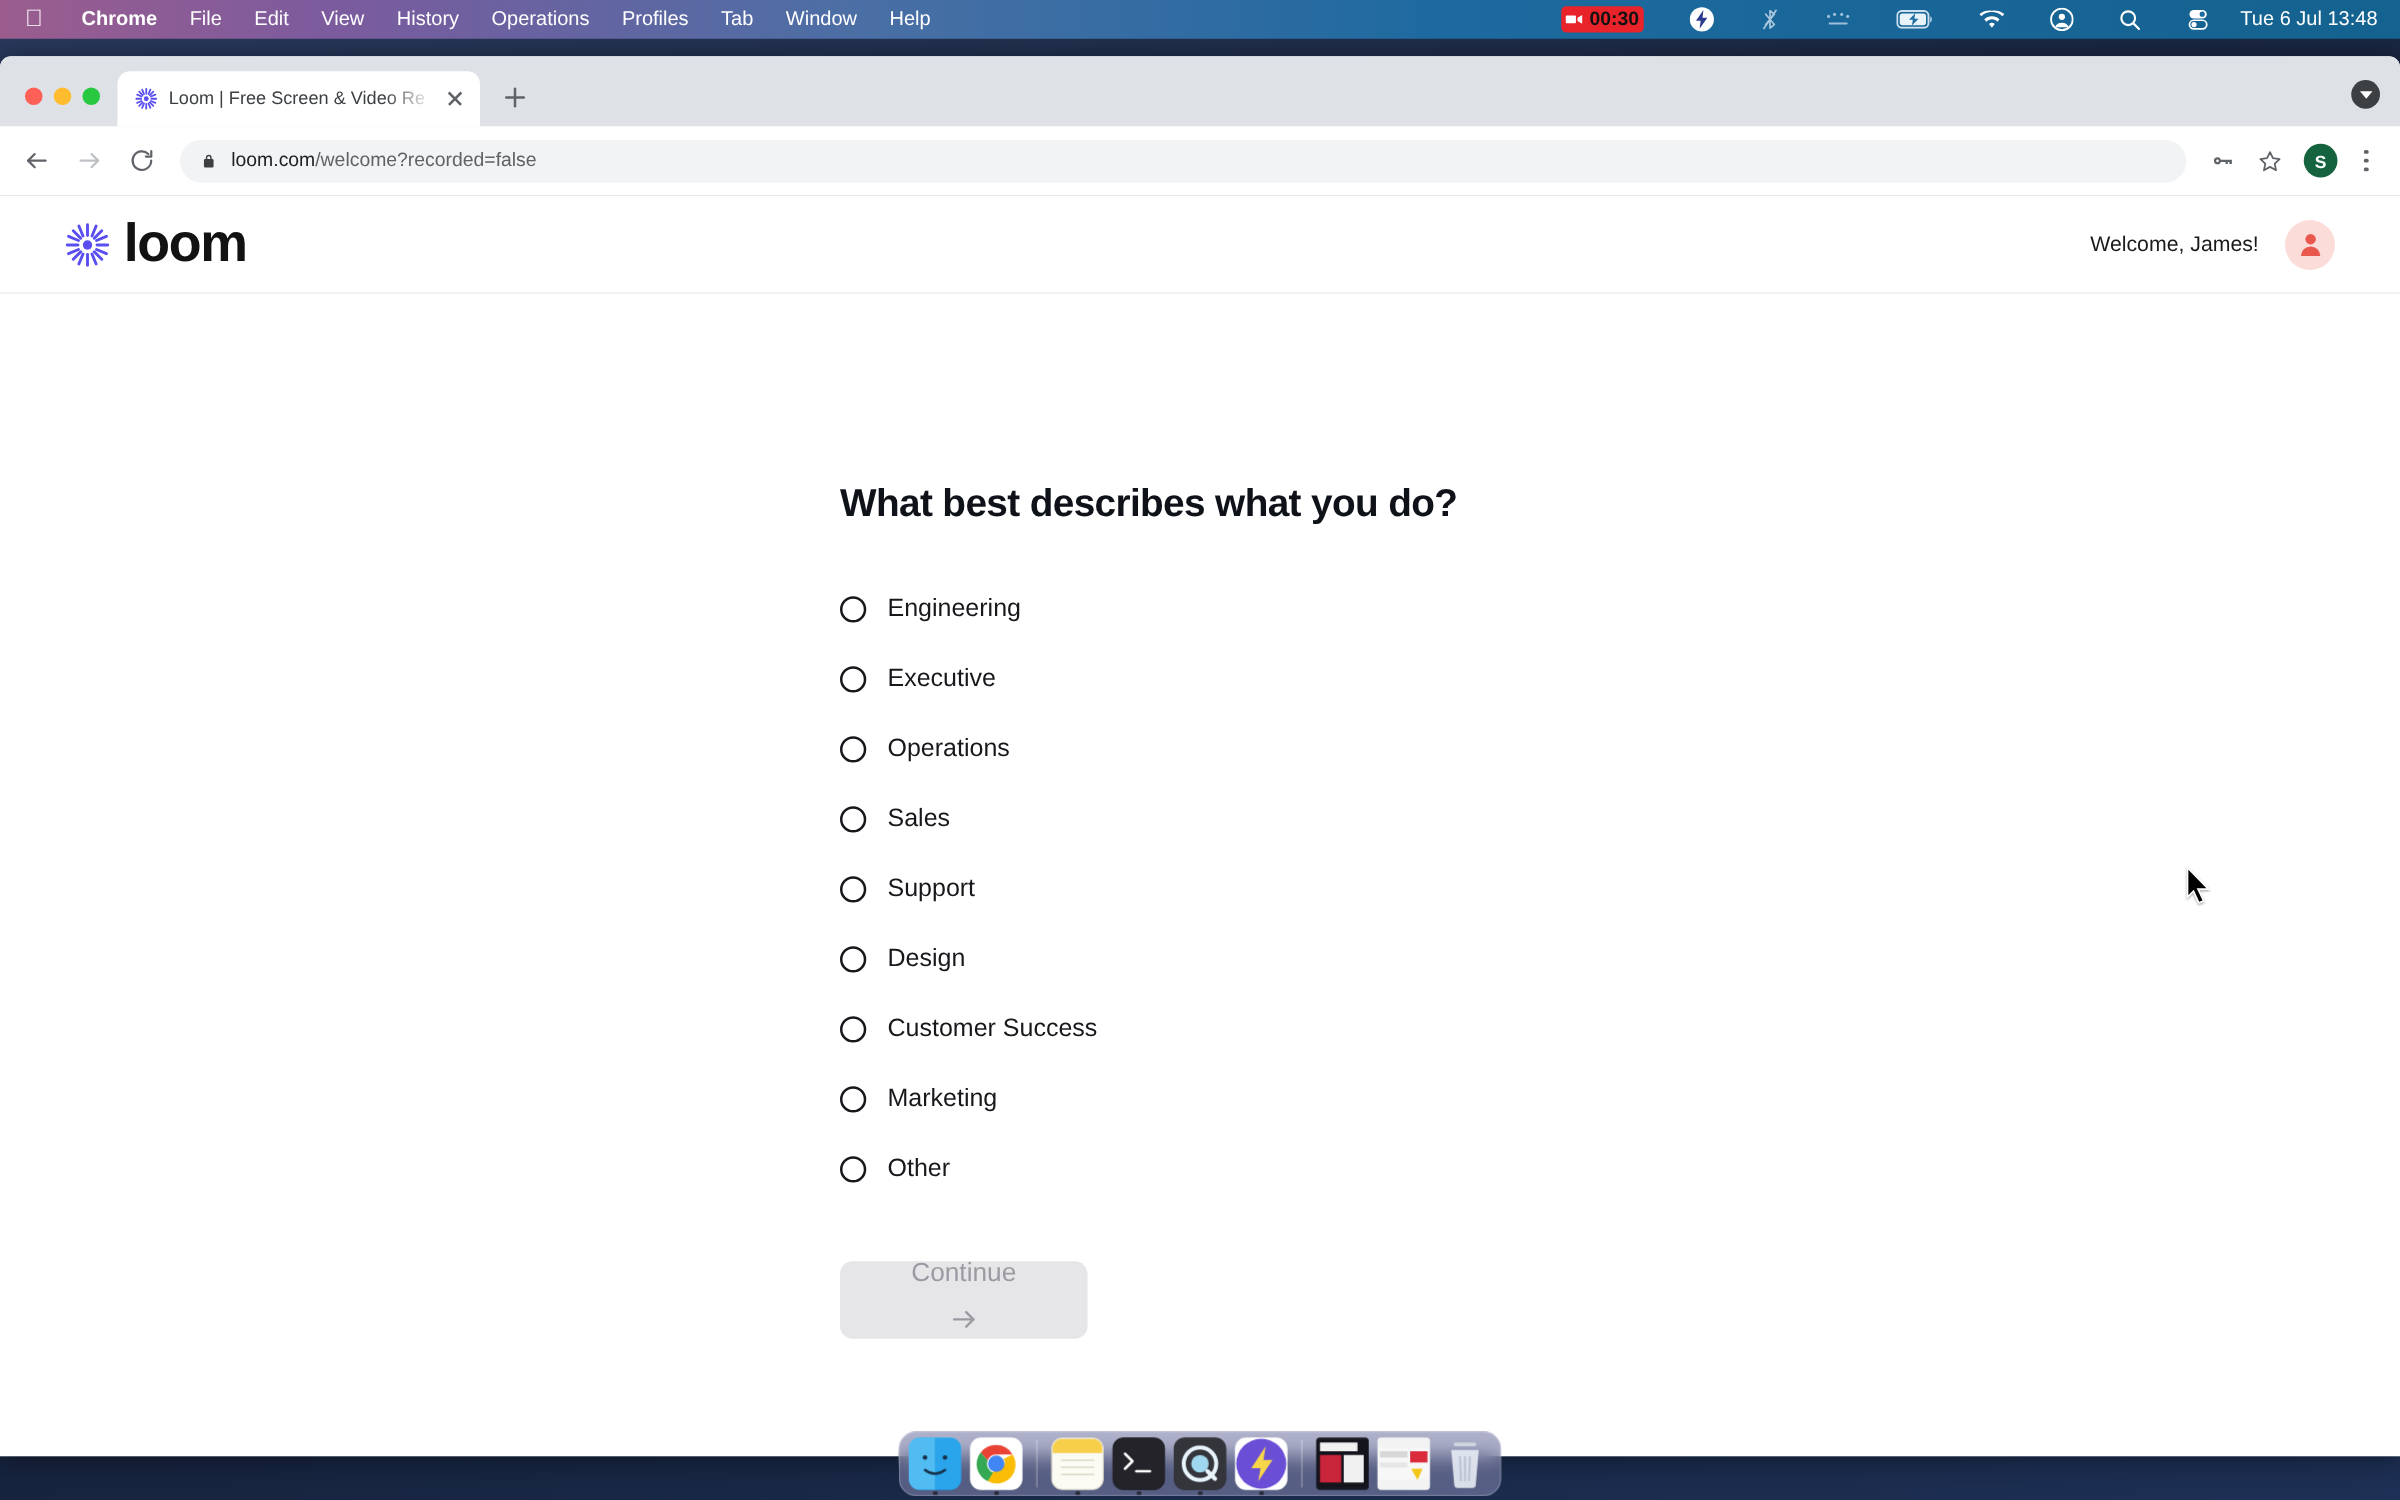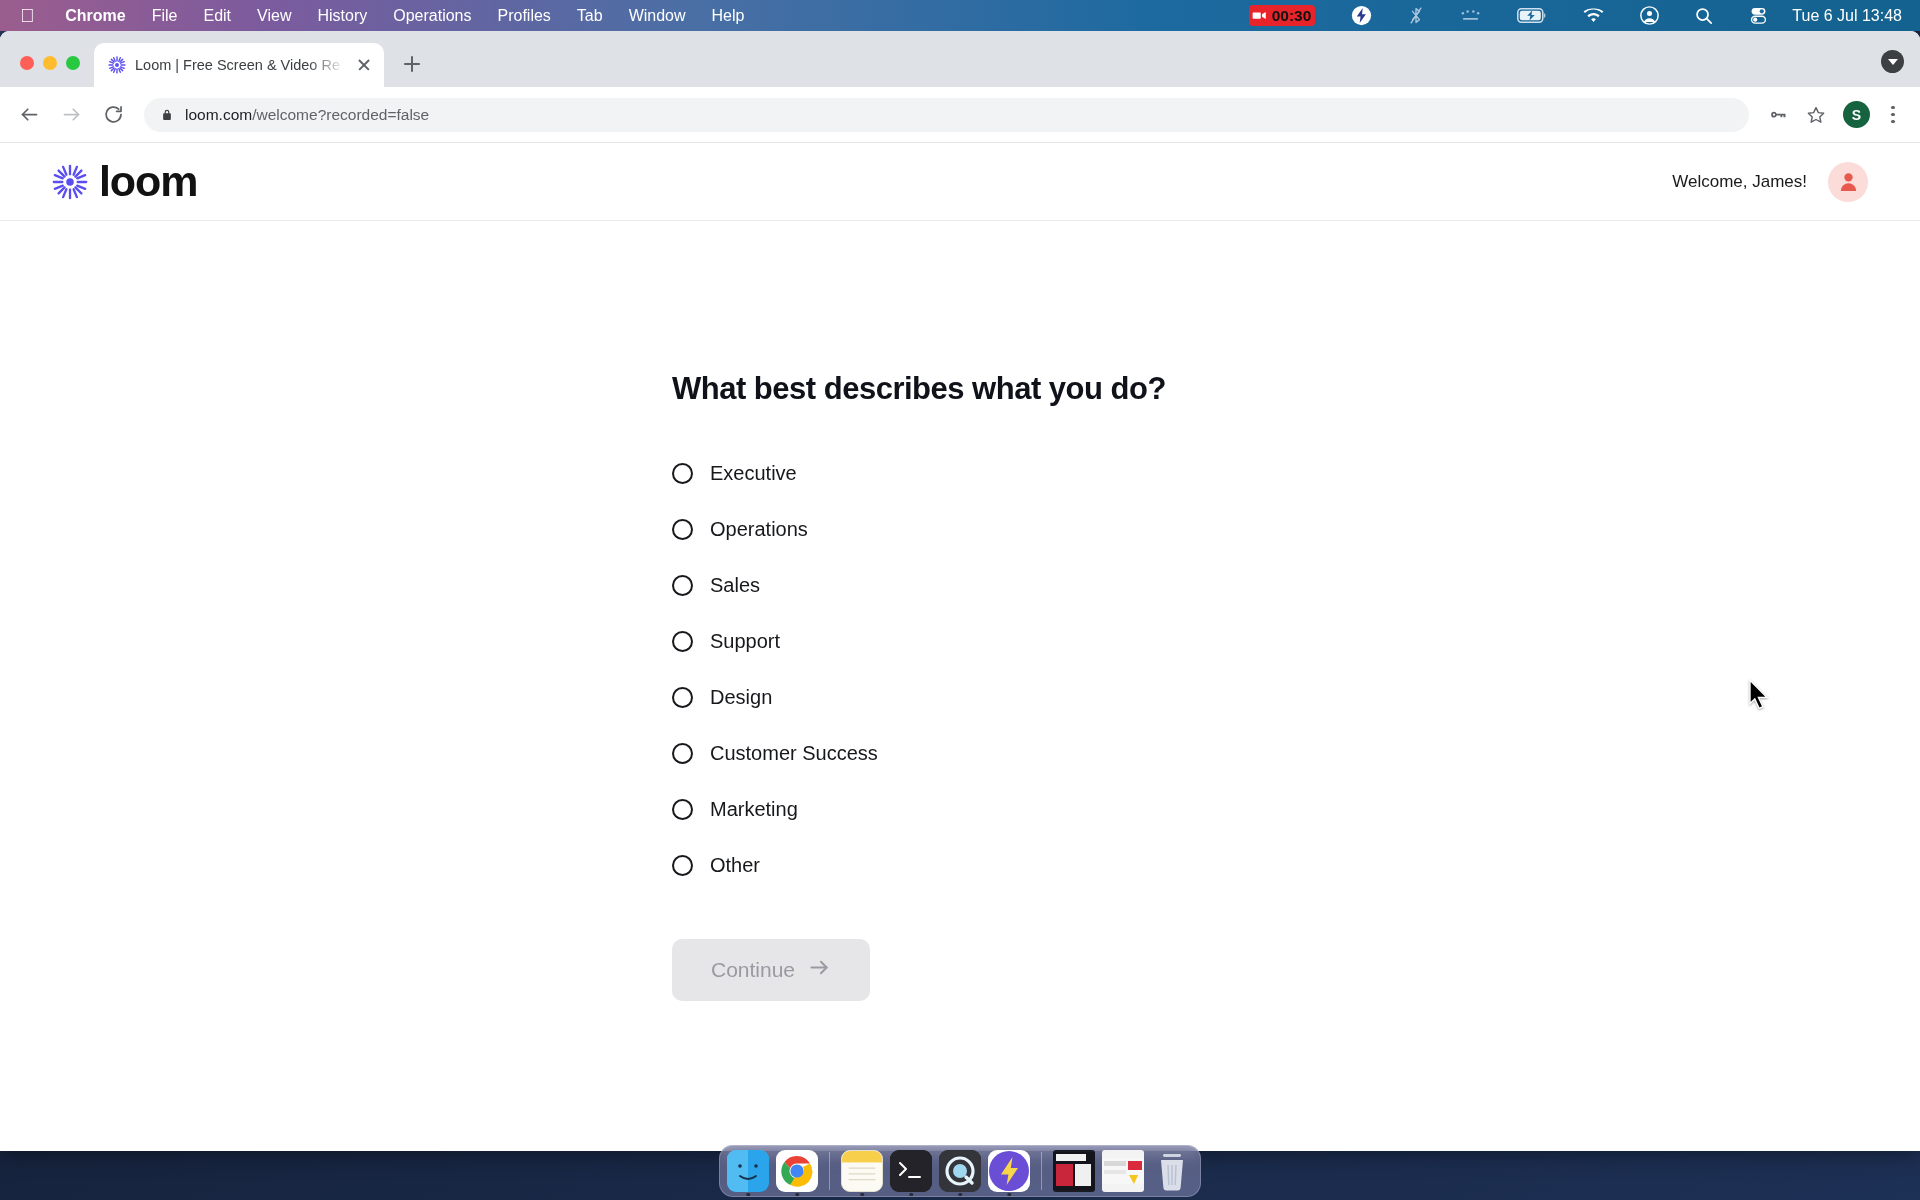--- a/index.html
+++ b/index.html
@@ -39,21 +39,21 @@
   .rec-badge {
     display:inline-flex; align-items:center;
     background:#e8232a; border-radius:4px; height:21px; padding:0 4px 0 3px;
   }
   .rec-badge svg { width:15px; height:15px; }
   .rec-time { font-size:15.5px; font-weight:600; margin-left:5px; color:#111; }
   .mb-clock { font-size:16px; margin-left:24px; white-space:nowrap; }
 
   
   #browser {
-    position:absolute; left:0; top:31px; width:1920px; height:1120px;
+    position:absolute; left:0; top:45px; width:1920px; height:1120px;
     background:#fff;
     border-radius:9px 9px 0 0;
     overflow:hidden;
     box-shadow:0 2px 22px rgba(0,0,0,.45);
     z-index:20;
   }
 
   
   #tabstrip {
     height:56px; background:#dee1e6;
@@ -161,21 +161,21 @@
   .opt { display:flex; align-items:center; gap:17px; height:56px; cursor:pointer; }
   .opt .radio {
     width:21px; height:21px; border-radius:50%;
     border:2.1px solid #17181c; flex:0 0 21px;
   }
   .opt .lbl { font-size:20px; color:#17181c; }
   #continue-btn {
     margin-top:46px; width:198px; height:62px; border-radius:10px;
     background:#e6e6e8; color:#9a9aa2; border:none;
     display:flex; align-items:center; justify-content:center; gap:13px;
-    font-size:21px; font-family:"Liberation Sans", sans-serif;
+    font-size:21px; font-family:"Liberation Sans", sans-serif;flex-direction:column;
   }
   #continue-btn svg { width:23px; height:23px; }
 
   
   #cursor { position:absolute; left:1748px; top:536px; z-index:60; }
   #cursor svg { width:22px; height:30px; display:block;
                 filter:drop-shadow(0 1px 1px rgba(0,0,0,.35)); }
 
   
   #dock {
@@ -427,20 +427,24 @@
           </svg>
         </span>
       </div>
     </div>
 
     <div id="form-area">
       <h1 id="question">What best describes what you do?</h1>
 
       <div class="opt">
         <span class="radio"></span>
+        <span class="lbl">Engineering</span>
+      </div>
+      <div class="opt">
+        <span class="radio"></span>
         <span class="lbl">Executive</span>
       </div>
       <div class="opt">
         <span class="radio"></span>
         <span class="lbl">Operations</span>
       </div>
       <div class="opt">
         <span class="radio"></span>
         <span class="lbl">Sales</span>
       </div>

